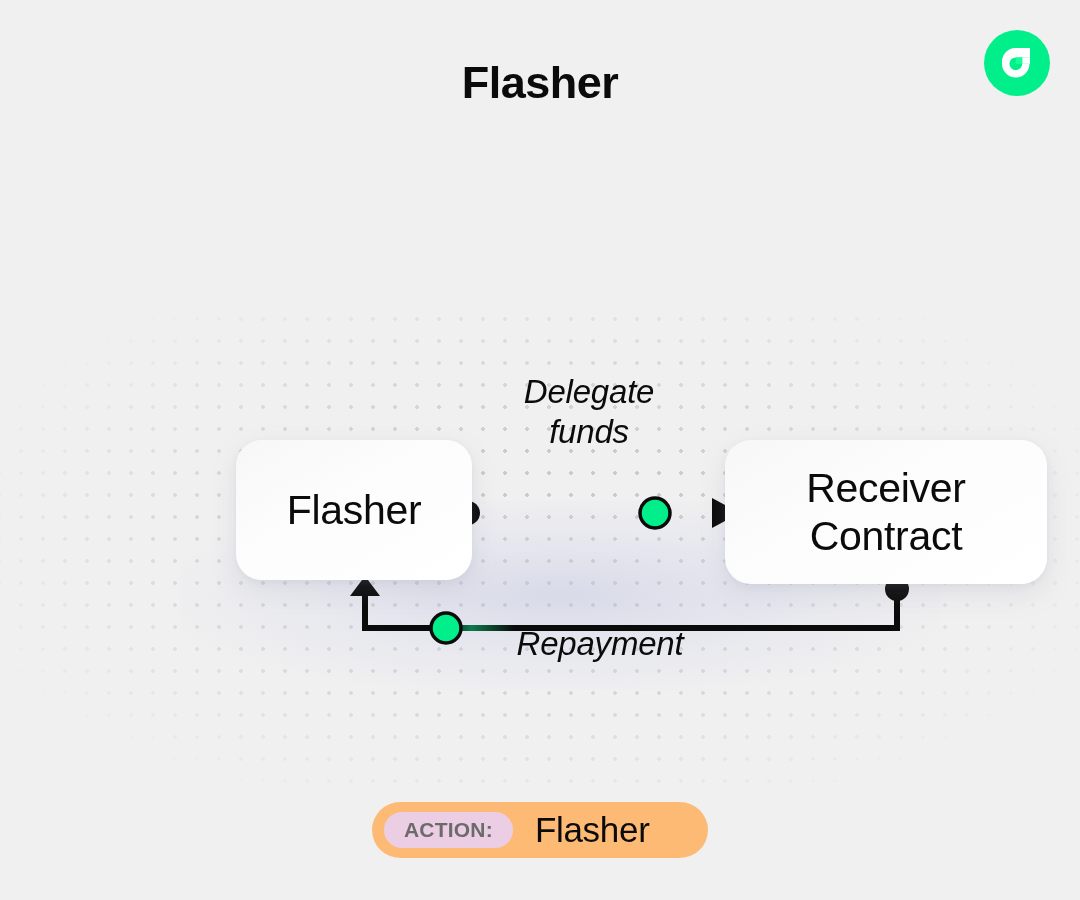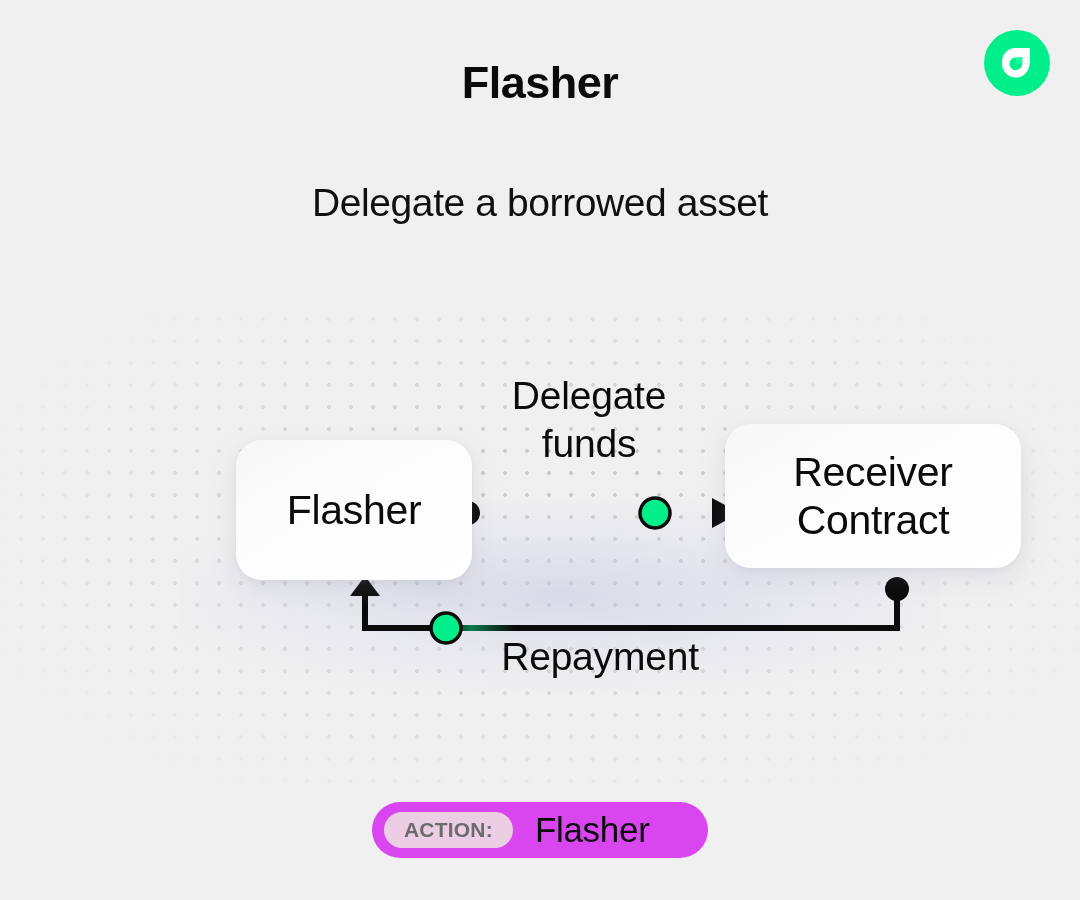--- a/index.html
+++ b/index.html
@@ -103,69 +103,70 @@
     line-height: 1.18;
   }
   #node-flasher {
     left: 236px;
     top: 140px;
     width: 236px;
     height: 140px;
   }
   #node-receiver {
     left: 725px;
-    top: 124px;
-    width: 296px;
+    top: 140px;
+    width: 322px;
     height: 144px;
   }
 
   
   .edge-label {
     position: absolute;
-    font-size: 39px;
+    font-style: italic;
+    font-size: 33px;
     color: #0b0b0b;
     line-height: 1.22;
     text-align: center;
     letter-spacing: -0.2px;
     white-space: pre-line;
   }
   #label-call-flasher {
     left: 38px;
     top: 168px;
     width: 196px;
   }
   #label-delegate-funds {
     left: 449px;
     top: 72px;
     width: 280px;
   }
   #label-repayment {
     left: 430px;
-    top: 333px;
+    top: 324px;
     width: 340px;
   }
 
   
   .edges {
     position: absolute;
     inset: 0;
     width: 1080px;
     height: 490px;
     overflow: visible;
   }
 
   
   .action-badge {
     position: absolute;
     left: 372px;
     top: 802px;
     height: 56px;
     min-width: 336px;
     border-radius: 28px;
-    background: #d946ef;
+    background: #fdba74;
     display: flex;
     align-items: center;
     padding: 0 26px 0 12px;
     box-sizing: border-box;
   }
   .action-chip {
     background: #eccee4;
     color: #6b6b6b;
     font-size: 21px;
     font-weight: bold;
@@ -192,21 +193,20 @@
       <circle cx="33" cy="33" r="33" fill="#00ef8b"></circle>
       <path d="M46 18 H31.5 A13.5 13.5 0 0 0 18 31.5 v2.2 A13.8 13.8 0 0 0 31.8 47.5 A13.7 13.7 0 0 0 45.5 33.8 H38.2 A6.4 6.4 0 1 1 31.8 27.4 H46 Z" fill="#ffffff"></path>
       <rect x="38.2" y="27.4" width="7.8" height="6.4" fill="#ffffff"></rect>
       <rect x="31.8" y="27.4" width="6.4" height="6.4" fill="#16ff99"></rect>
     </svg>
   </div>
 
   <div class="page-title">Flasher</div>
 
   <div class="page-subtitle">
-    <span class="sub-line">Delegate a borrowed asset</span>
   </div>
 
   <div class="diagram">
     <div class="dot-grid"></div>
     <div class="glow"></div>
 
     <svg class="edges" viewBox="0 0 1080 490">
       <defs>
         <linearGradient id="wireGradTop" x1="0" y1="0" x2="1" y2="0">
           <stop offset="0%" stop-color="#0b0b0b"></stop>

